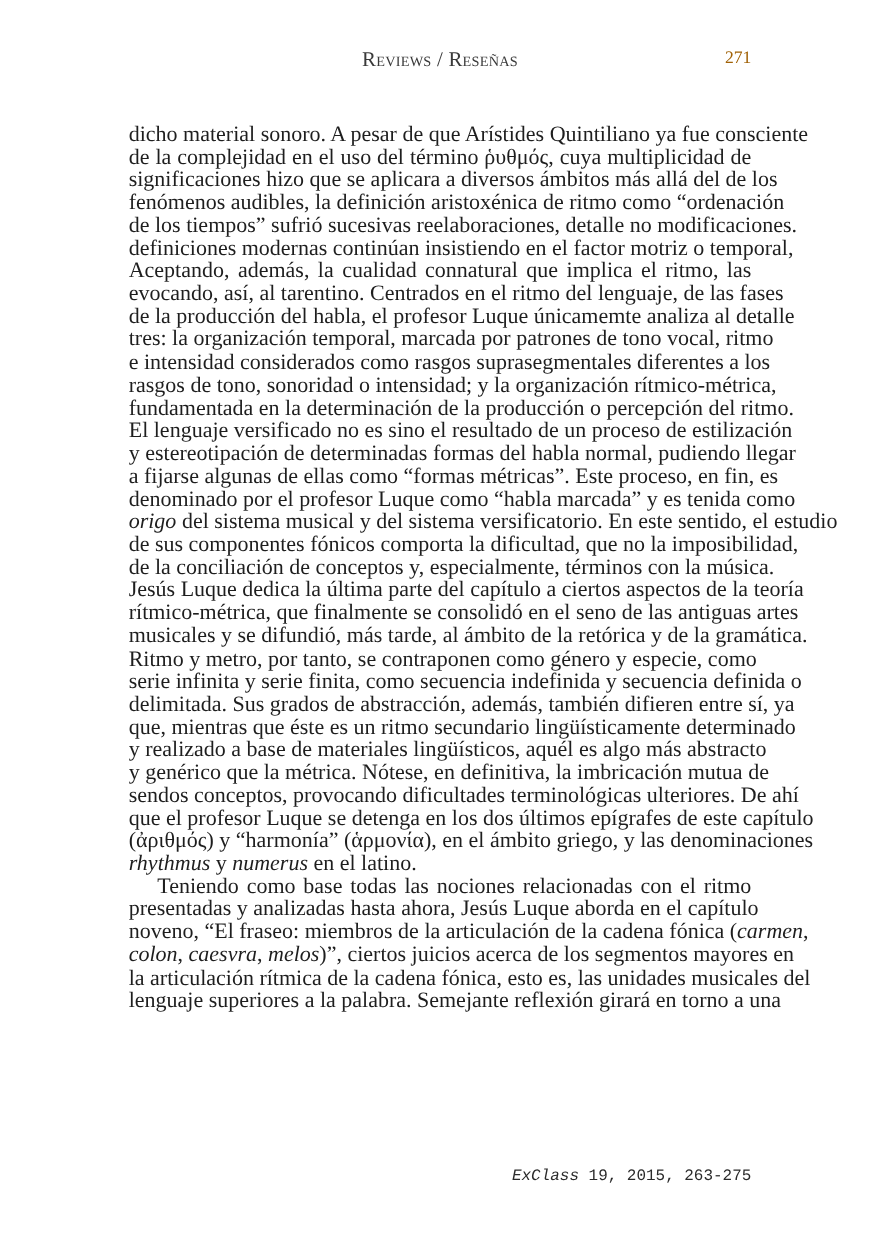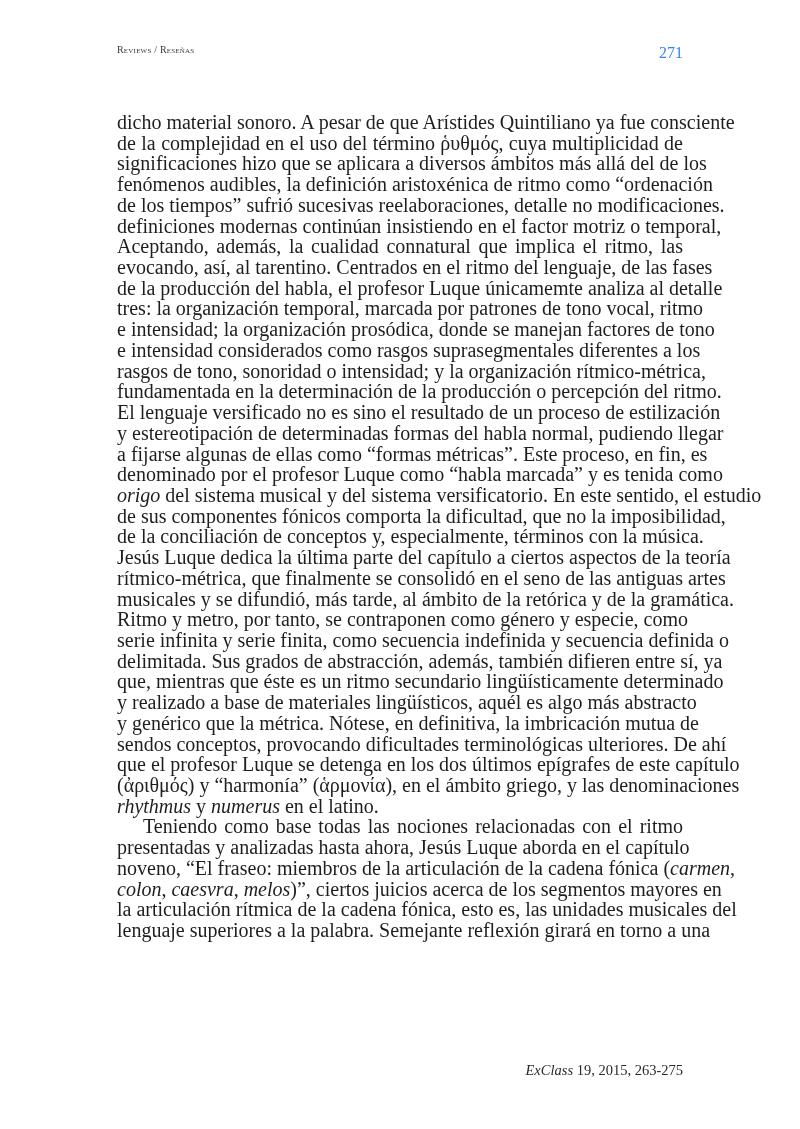--- a/index.html
+++ b/index.html
@@ -20,32 +20,32 @@
     top: 44px;
     left: 117px;
     width: 566px;
     height: 24px;
   }
   .running-title {
     position: absolute;
     left: 0;
     right: 0;
     top: 0;
-    text-align: left;
-    font-size: 10px;
+    text-align: center;
+    font-size: 19px;
     font-variant: small-caps;
     letter-spacing: 0.2px;
     color: #3a3a3a;
   }
   .page-number {
     position: absolute;
     right: 0;
     top: 0;
     font-size: 16px;
-    color: #3b82f6;
+    color: #a16207;
   }
   .body-text {
     position: absolute;
     top: 112px;
     left: 117px;
     width: 566px;
     font-size: 20px;
     line-height: 20.72px;
     text-align: justify;
     hyphens: none;
@@ -68,20 +68,21 @@
   }
   .body-text em, .footer em {
     font-style: italic;
   }
   .footer {
     position: absolute;
     top: 1062px;
     right: 117px;
     font-size: 14.5px;
     color: #2a2a2a;
+    font-family: Liberation Mono, monospace;
   }
 </style>
 </head>
 <body>
 
 <div class="running-head">
   <span class="running-title">Reviews / Reseñas</span>
   <span class="page-number">271</span>
 </div>
 
@@ -90,21 +91,20 @@
     <span class="line">dicho material sonoro. A pesar de que Arístides Quintiliano ya fue consciente</span>
     <span class="line">de la complejidad en el uso del término ῥυθμός, cuya multiplicidad de</span>
     <span class="line">significaciones hizo que se aplicara a diversos ámbitos más allá del de los</span>
     <span class="line">fenómenos audibles, la definición aristoxénica de ritmo como “ordenación</span>
     <span class="line">de los tiempos” sufrió sucesivas reelaboraciones, detalle no modificaciones.</span>
     <span class="line">definiciones modernas continúan insistiendo en el factor motriz o temporal,</span>
     <span class="line">Aceptando, además, la cualidad connatural que implica el ritmo, las</span>
     <span class="line">evocando, así, al tarentino. Centrados en el ritmo del lenguaje, de las fases</span>
     <span class="line">de la producción del habla, el profesor Luque únicamemte analiza al detalle</span>
     <span class="line">tres: la organización temporal, marcada por patrones de tono vocal, ritmo</span>
-    <span class="line">e intensidad; la organización prosódica, donde se manejan factores de tono</span>
     <span class="line">e intensidad considerados como rasgos suprasegmentales diferentes a los</span>
     <span class="line">rasgos de tono, sonoridad o intensidad; y la organización rítmico-métrica,</span>
     <span class="line">fundamentada en la determinación de la producción o percepción del ritmo.</span>
     <span class="line">El lenguaje versificado no es sino el resultado de un proceso de estilización</span>
     <span class="line">y estereotipación de determinadas formas del habla normal, pudiendo llegar</span>
     <span class="line">a fijarse algunas de ellas como “formas métricas”. Este proceso, en fin, es</span>
     <span class="line">denominado por el profesor Luque como “habla marcada” y es tenida como</span>
     <span class="line"><em>origo</em><span> del sistema musical y del sistema versificatorio. En este sentido, el estudio</span></span>
     <span class="line">de sus componentes fónicos comporta la dificultad, que no la imposibilidad,</span>
     <span class="line">de la conciliación de conceptos y, especialmente, términos con la música.</span>

